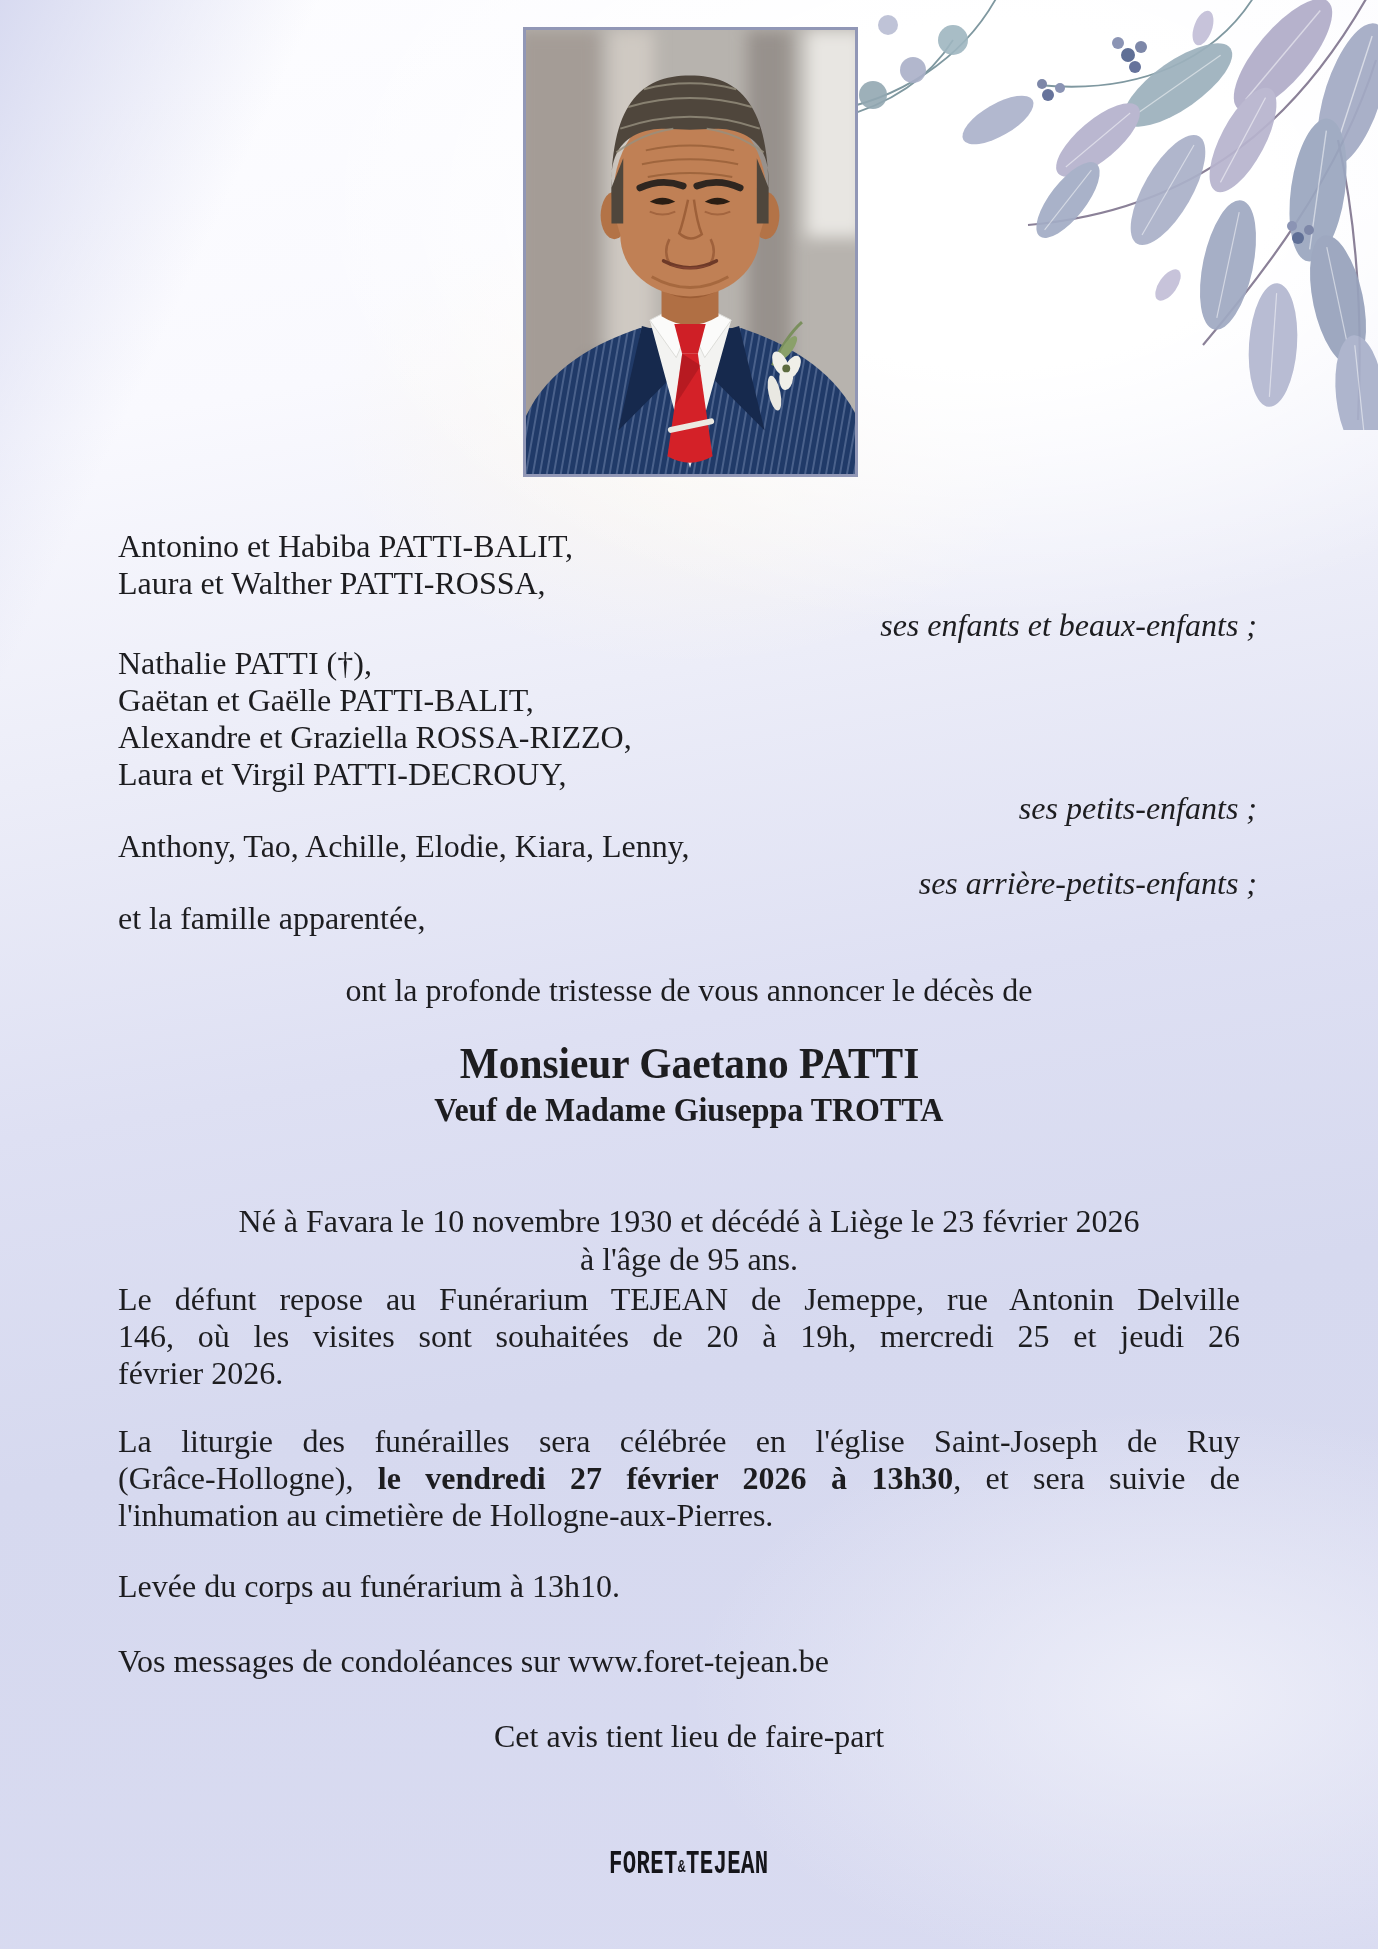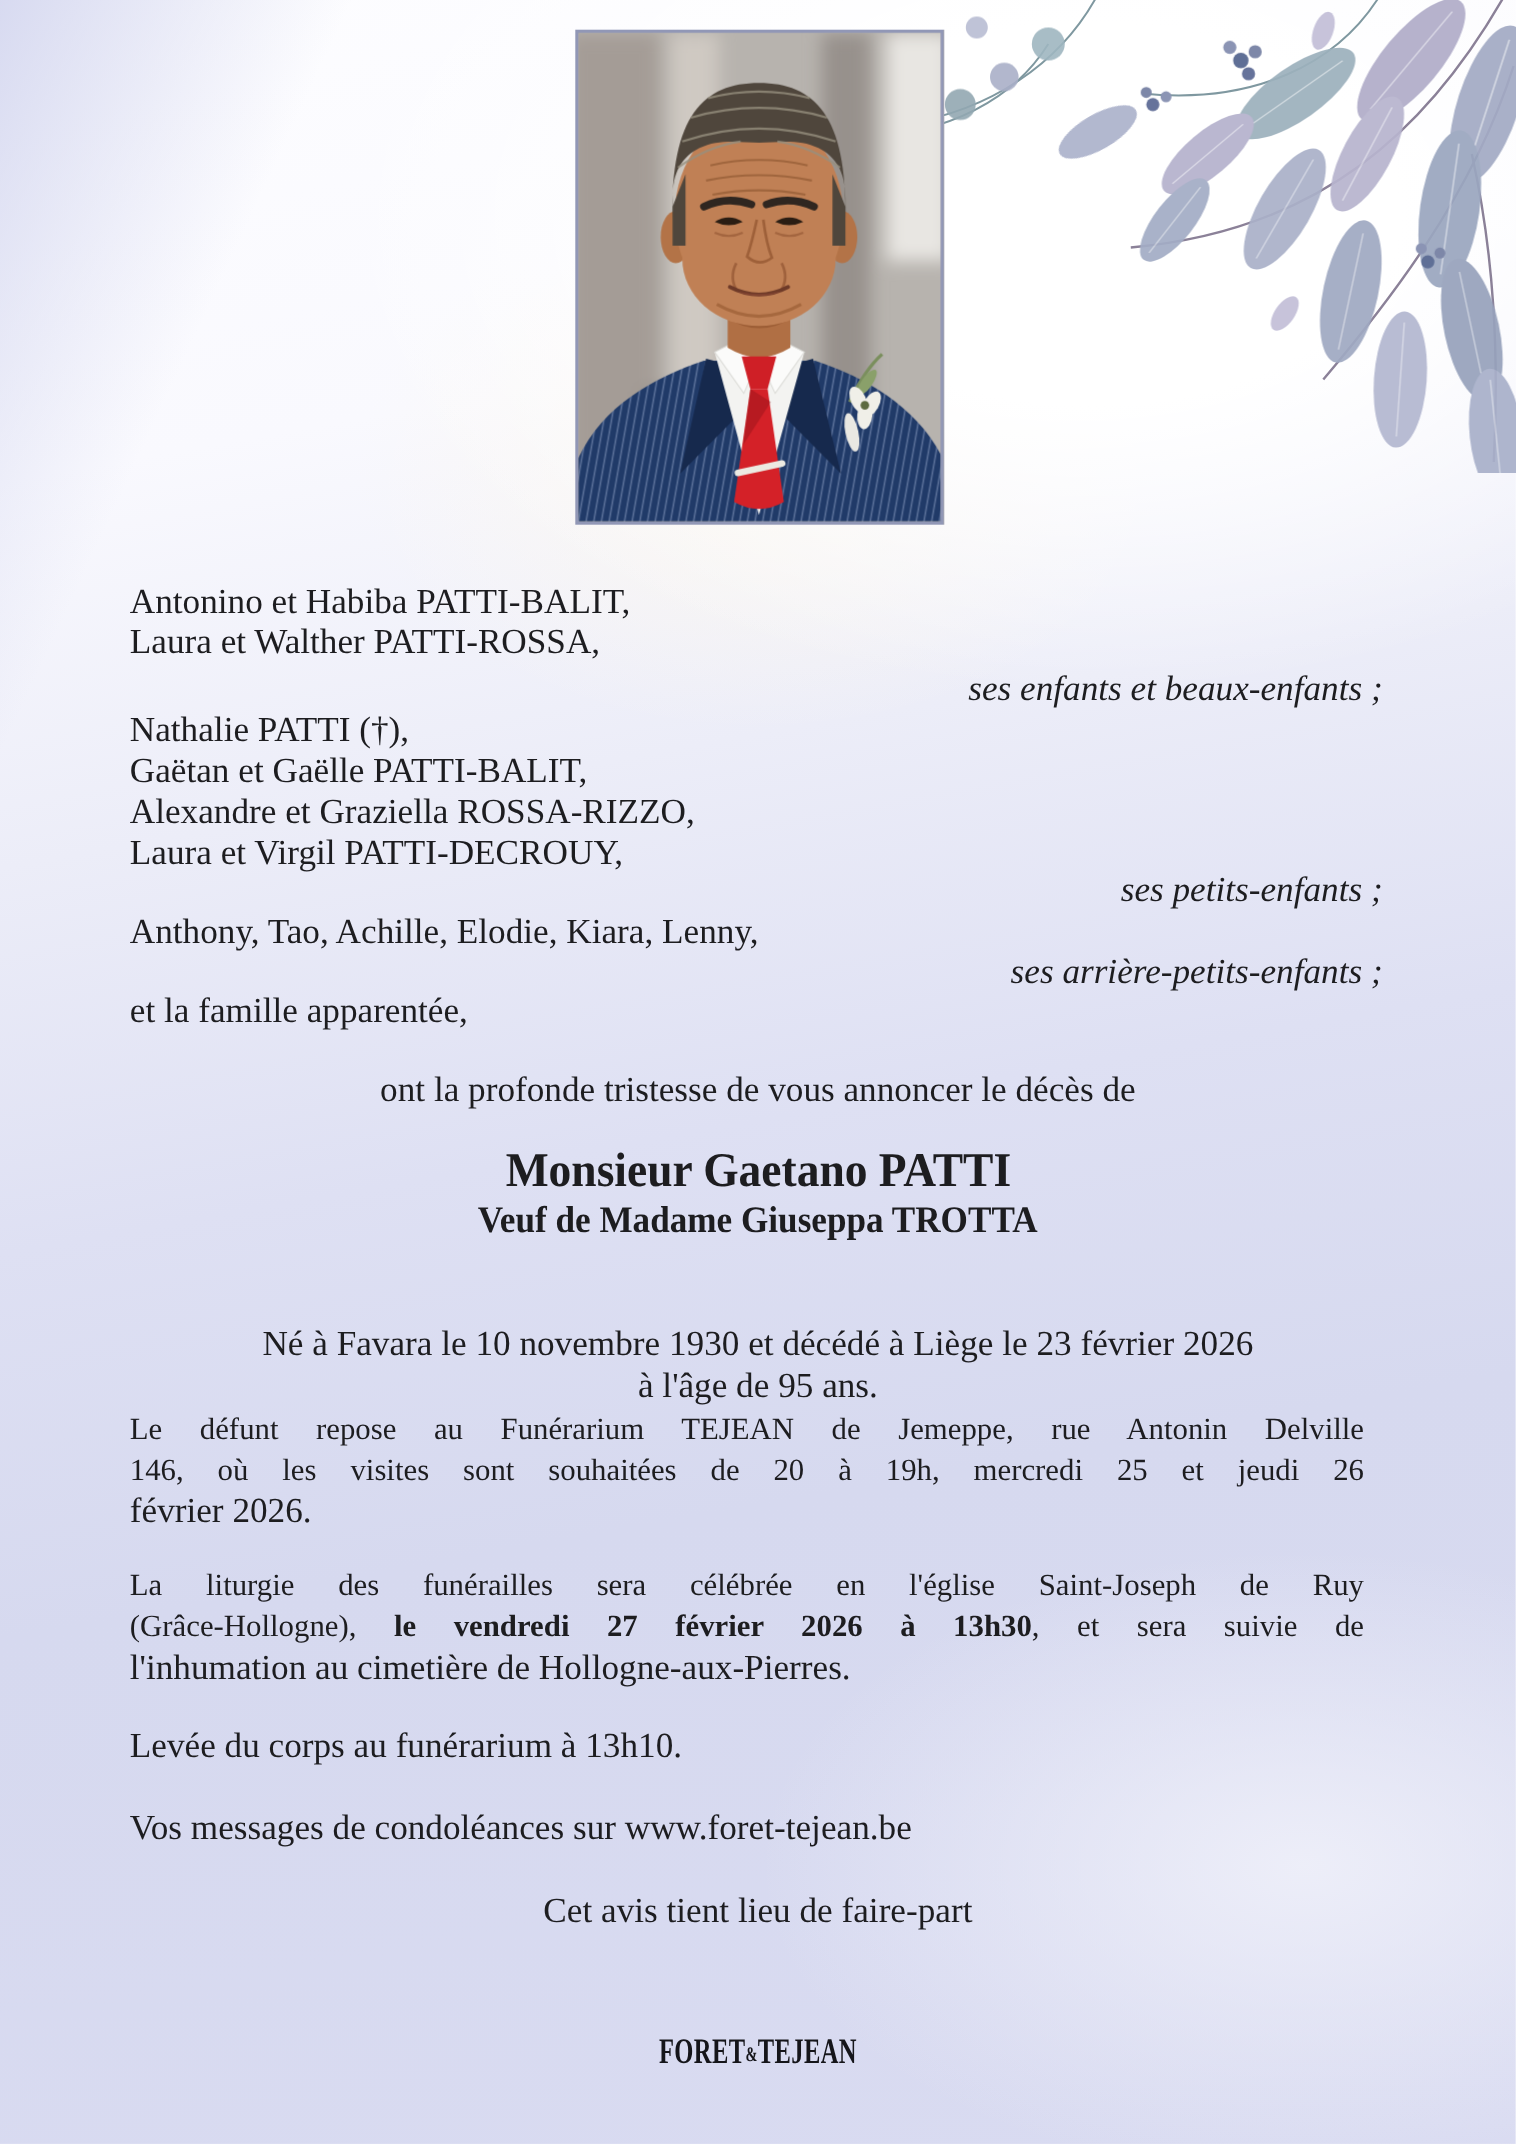--- a/index.html
+++ b/index.html
@@ -16,36 +16,36 @@
       radial-gradient(520px 340px at 50% 22%, rgba(253,248,238,0.8), rgba(253,248,238,0) 70%),
       radial-gradient(900px 520px at 86% 87%, rgba(238,239,249,0.95) 0%, rgba(238,239,249,0) 55%),
       linear-gradient(170deg, #fdfdff 0%, #f9f9fe 20%, #ecedf8 36%, #dee0f3 52%, #d6d9ef 68%, #d9dbf1 100%);
   }
   .abs{position:absolute;}
   .line{font-size:32px;line-height:37px;white-space:nowrap;}
   .names{left:118px;right:121px;text-align:left;}
   .side-label{left:118px;right:121px;text-align:right;font-style:italic;font-size:32px;line-height:37px;}
   .centered{left:0;right:0;text-align:center;}
   .jpara{left:118px;width:1122px;}
-  .jline{font-size:28px;line-height:37px;text-align:justify;text-align-last:justify;}
+  .jline{font-size:32px;line-height:37px;text-align:justify;text-align-last:justify;}
   .jline-last{font-size:32px;line-height:37px;text-align:left;}
   .title-line{font-size:44px;line-height:48px;font-weight:bold;}
   .subtitle-line{font-size:34px;line-height:40px;font-weight:bold;}
   .cond{display:inline-block;transform:scaleX(0.94);transform-origin:center;}
   .bd-line{font-size:32px;line-height:38px;}
   .photo-frame{
     left:523px;top:27px;width:335px;height:450px;
     box-sizing:border-box;border:3px solid #9197b6;
     background:#b7b3ae;
   }
   .photo-frame svg{display:block;width:100%;height:100%;}
   .leaves{right:0;top:0;width:680px;height:430px;pointer-events:none;}
   .brand{
     left:0;right:0;text-align:center;
-    font-family:Liberation Serif, serif;
+    font-family:Liberation Mono, monospace;
     font-weight:bold;font-size:31px;line-height:28px;color:#15151a;
     letter-spacing:0.5px;
   }
   .brand .squeeze{display:inline-block;transform:scale(0.72,1.05);transform-origin:center;}
   .brand .amp{font-size:0.58em;vertical-align:0.08em;}
   b.inline-bold{font-weight:bold;}
 </style>
 </head>
 <body>
 

